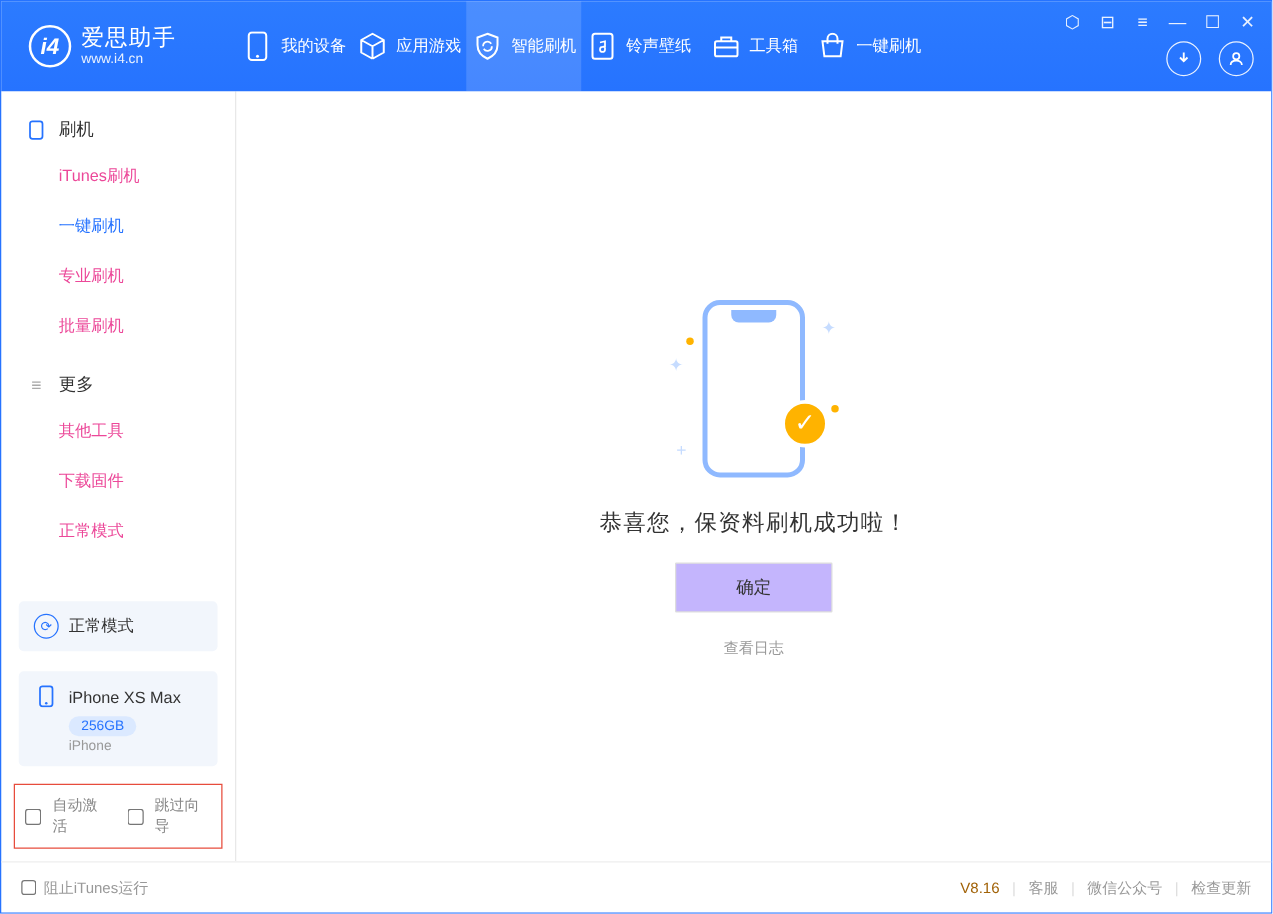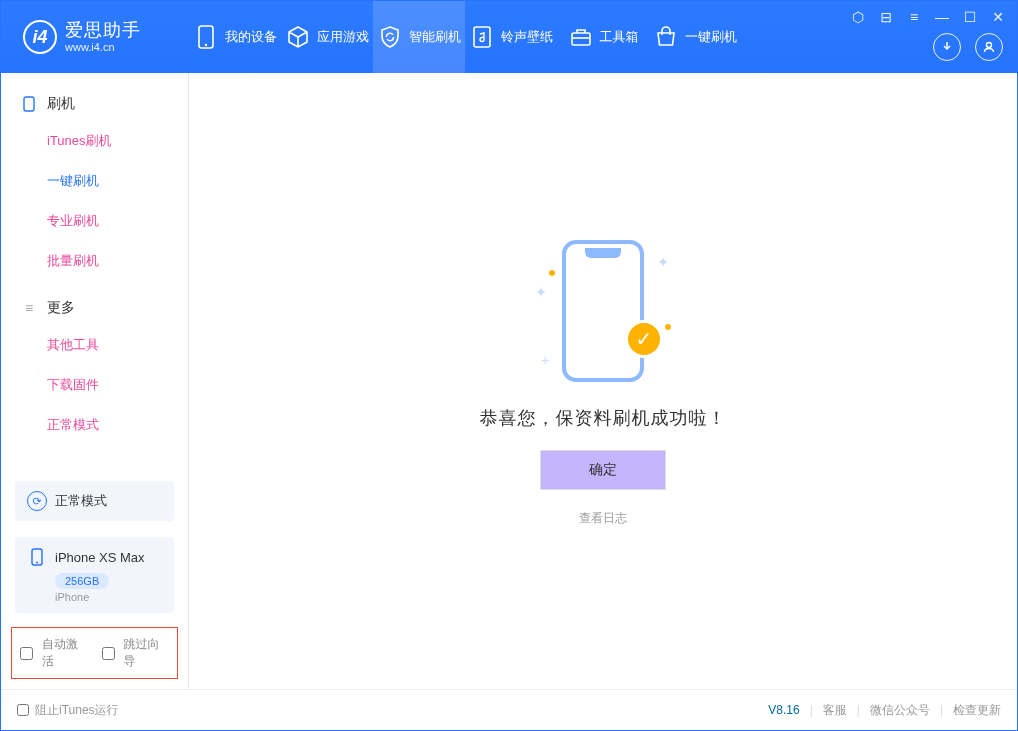--- a/index.html
+++ b/index.html
@@ -49,21 +49,21 @@
 .dot.d1 { top: 34px; left: 16px; } .dot.d2 { bottom: 56px; right: 2px; }
 .success-text { font-size: 18px; color: #333; letter-spacing: 1px; }
 .ok-btn { border: 1px solid #ddd; background: #c4b5fd; padding: 10px 48px; font-size: 14px; color: #333; cursor: pointer; border-radius: 1px; }
 .log-link { font-size: 12px; color: #999; cursor: pointer; }
 .footer { height: 41px; border-top: 1px solid #eee; display: flex; align-items: center; padding: 0 16px; font-size: 12px; color: #999; }
 .footer .fleft { display: flex; align-items: center; gap: 6px; }
 .footer .fleft input { width: 12px; height: 12px; }
 .footer .fright { margin-left: auto; display: flex; align-items: center; gap: 10px; }
 .footer .fright .sep { color: #ddd; }
 .footer .fright span { cursor: pointer; }
-.ftver { color: #0369a1; }
+.ftver { color: #a16207; }
 </style>
 </head>
 <body>
 
 <div class="window">
   <div class="titlebar">
     <div class="logo-area">
       <div class="logo-badge">i4</div>
       <div class="logo-text">
         <div class="logo-title">爱思助手</div>

